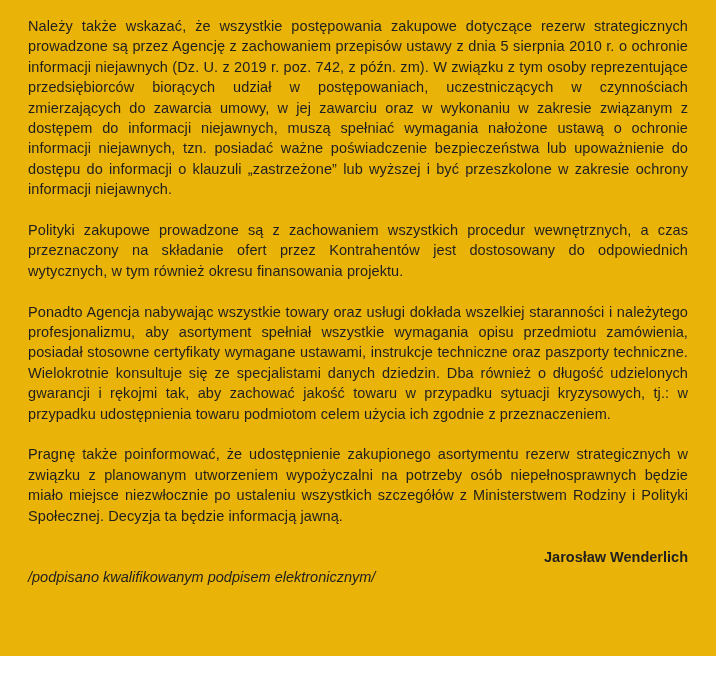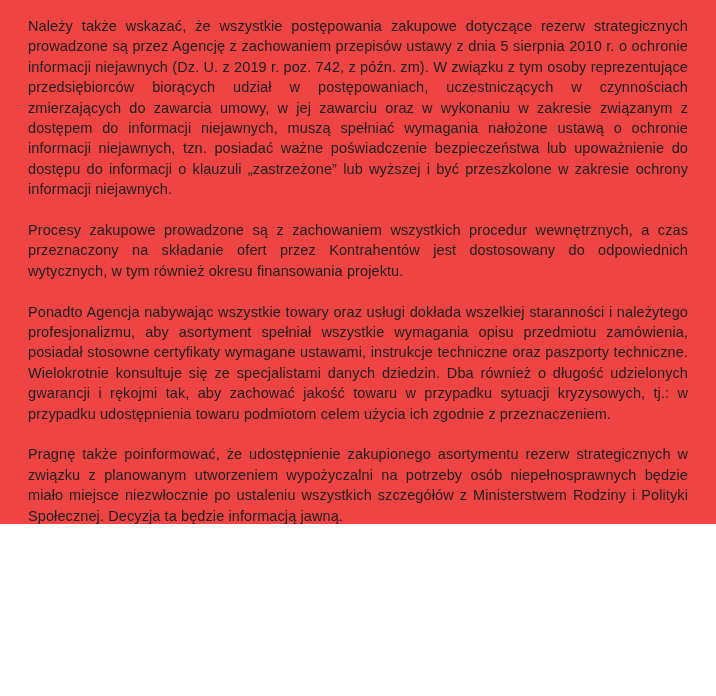--- a/index.html
+++ b/index.html
@@ -3,24 +3,24 @@
 <meta charset="utf-8">
 <style>
   html, body {
     margin: 0;
     padding: 0;
     background: #ffffff;
   }
   .page {
     position: relative;
     width: 716px;
-    height: 524px;
+    height: 656px;
     box-sizing: border-box;
     padding: 16px 28px 0 28px;
-    background: #ef4444;
+    background: #eab308;
     overflow: hidden;
     font-family: "Liberation Sans", "DejaVu Sans", sans-serif;
     font-size: 14.5px;
     line-height: 20.4px;
     color: #1f1f1f;
     -webkit-font-smoothing: antialiased;
   }
   .para {
     margin: 0 0 20.4px 0;
     text-align: justify;
@@ -40,22 +40,23 @@
     font-style: italic;
     text-align: left;
   }
 </style>
 </head>
 <body>
 
 <div class="page">
   <p class="para">Należy także wskazać, że wszystkie postępowania zakupowe dotyczące rezerw strategicznych prowadzone są przez Agencję z zachowaniem przepisów ustawy z dnia 5 sierpnia 2010 r. o ochronie informacji niejawnych (Dz. U. z 2019 r. poz. 742, z późn. zm). W związku z tym osoby reprezentujące przedsiębiorców biorących udział w postępowaniach, uczestniczących w czynnościach zmierzających do zawarcia umowy, w jej zawarciu oraz w wykonaniu w zakresie związanym z dostępem do informacji niejawnych, muszą spełniać wymagania nałożone ustawą o ochronie informacji niejawnych, tzn. posiadać ważne poświadczenie bezpieczeństwa lub upoważnienie do dostępu do informacji o klauzuli „zastrzeżone” lub wyższej i być przeszkolone w zakresie ochrony informacji niejawnych.</p>
 
-  <p class="para">Procesy zakupowe prowadzone są z zachowaniem wszystkich procedur wewnętrznych, a czas przeznaczony na składanie ofert przez Kontrahentów jest dostosowany do odpowiednich wytycznych, w tym również okresu finansowania projektu.</p>
+  <p class="para">Polityki zakupowe prowadzone są z zachowaniem wszystkich procedur wewnętrznych, a czas przeznaczony na składanie ofert przez Kontrahentów jest dostosowany do odpowiednich wytycznych, w tym również okresu finansowania projektu.</p>
 
   <p class="para">Ponadto Agencja nabywając wszystkie towary oraz usługi dokłada wszelkiej staranności i należytego profesjonalizmu, aby asortyment spełniał wszystkie wymagania opisu przedmiotu zamówienia, posiadał stosowne certyfikaty wymagane ustawami, instrukcje techniczne oraz paszporty techniczne. Wielokrotnie konsultuje się ze specjalistami danych dziedzin. Dba również o długość udzielonych gwarancji i rękojmi tak, aby zachować jakość towaru w przypadku sytuacji kryzysowych, tj.: w przypadku udostępnienia towaru podmiotom celem użycia ich zgodnie z przeznaczeniem.</p>
 
   <p class="para">Pragnę także poinformować, że udostępnienie zakupionego asortymentu rezerw strategicznych w związku z planowanym utworzeniem wypożyczalni na potrzeby osób niepełnosprawnych będzie miało miejsce niezwłocznie po ustaleniu wszystkich szczegółów z Ministerstwem Rodziny i Polityki Społecznej. Decyzja ta będzie informacją jawną.</p>
 
 
   <p class="sig-name">Jarosław Wenderlich</p>
 
+  <p class="sig-note">/podpisano kwalifikowanym podpisem elektronicznym/</p>
 </div>
 
 </body></html>

